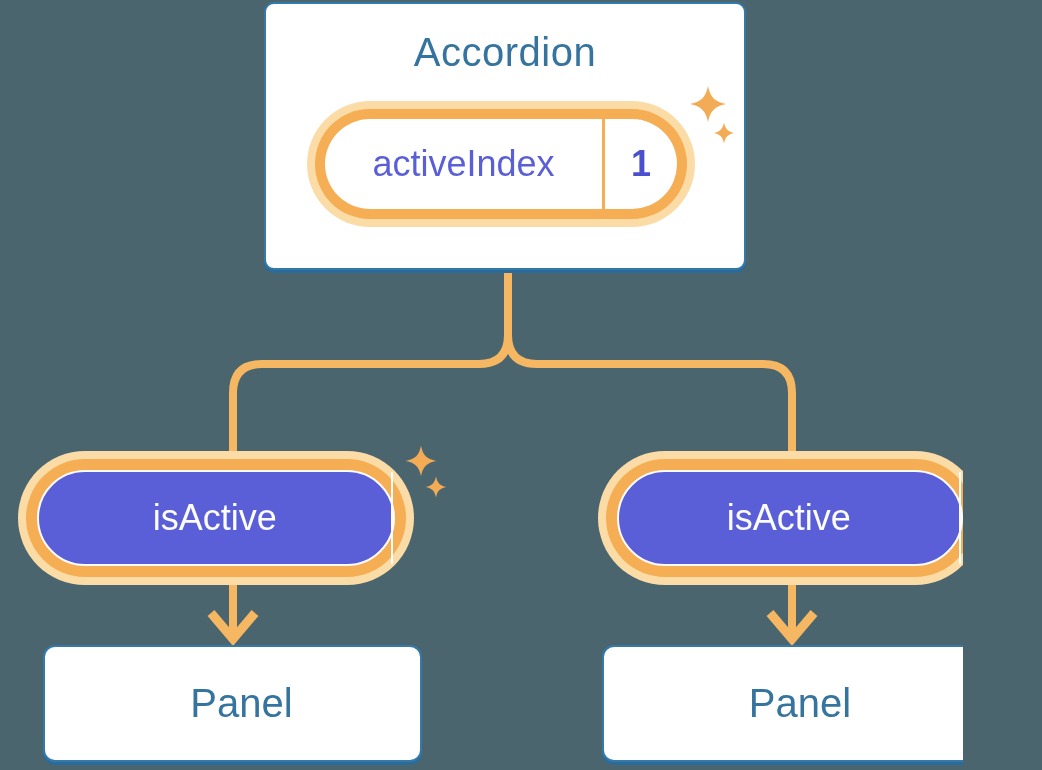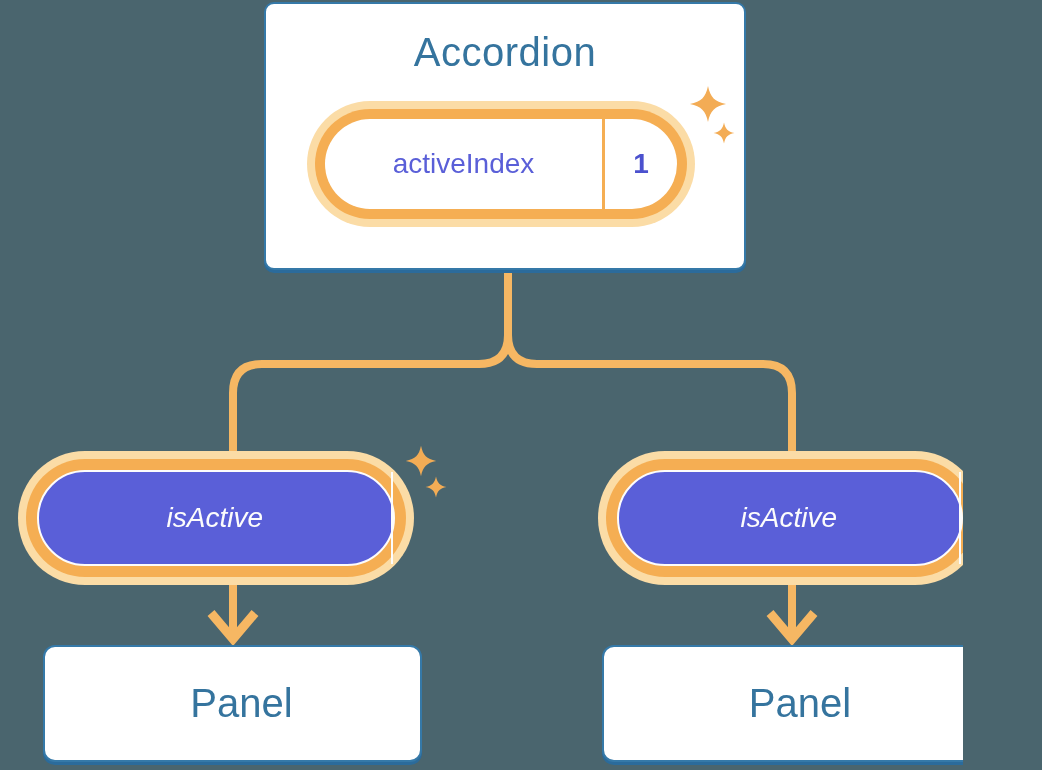--- a/index.html
+++ b/index.html
@@ -50,38 +50,37 @@
     color:var(--heading);
     padding-left:18px;
   }
   .panel-left{left:43px;top:645px;width:379px;height:117px;}
   .panel-right{left:602px;top:645px;width:378px;height:117px;}
   .pill{
     position:absolute;
     display:flex;
     align-items:stretch;
     z-index:3;
-    font-size:28px;
+    font-size:36px;
   }
   .pill-light{
     left:325px;top:119px;width:352px;height:90px;
     background:#ffffff;
     border-radius:45px;
     box-shadow:0 0 0 10px var(--amber), 0 0 0 18px var(--peach);
     color:var(--indigo);
   }
   .pill-light .pill-divider{background:var(--amber);width:3px;}
   .pill-light .pill-value{color:var(--indigo-value);width:72px;}
   .pill-dark{
     background:var(--indigo);
     border:2px solid var(--white-text);
     border-radius:48px;
     box-shadow:0 0 0 11px var(--amber), 0 0 0 19px var(--peach);
     color:var(--white-text);
-    font-style:italic;
   }
   .pill-dark .pill-divider{background:var(--white-text);width:2.5px;}
   .pill-dark-left{left:37px;top:470px;width:358px;height:96px;}
   .pill-dark-left .pill-value{width:148px;}
   .pill-dark-right{left:617px;top:470px;width:346px;height:96px;}
   .pill-dark-right .pill-value{width:132px;}
   .pill-key{
     flex:1;
     display:flex;align-items:center;justify-content:center;
   }

